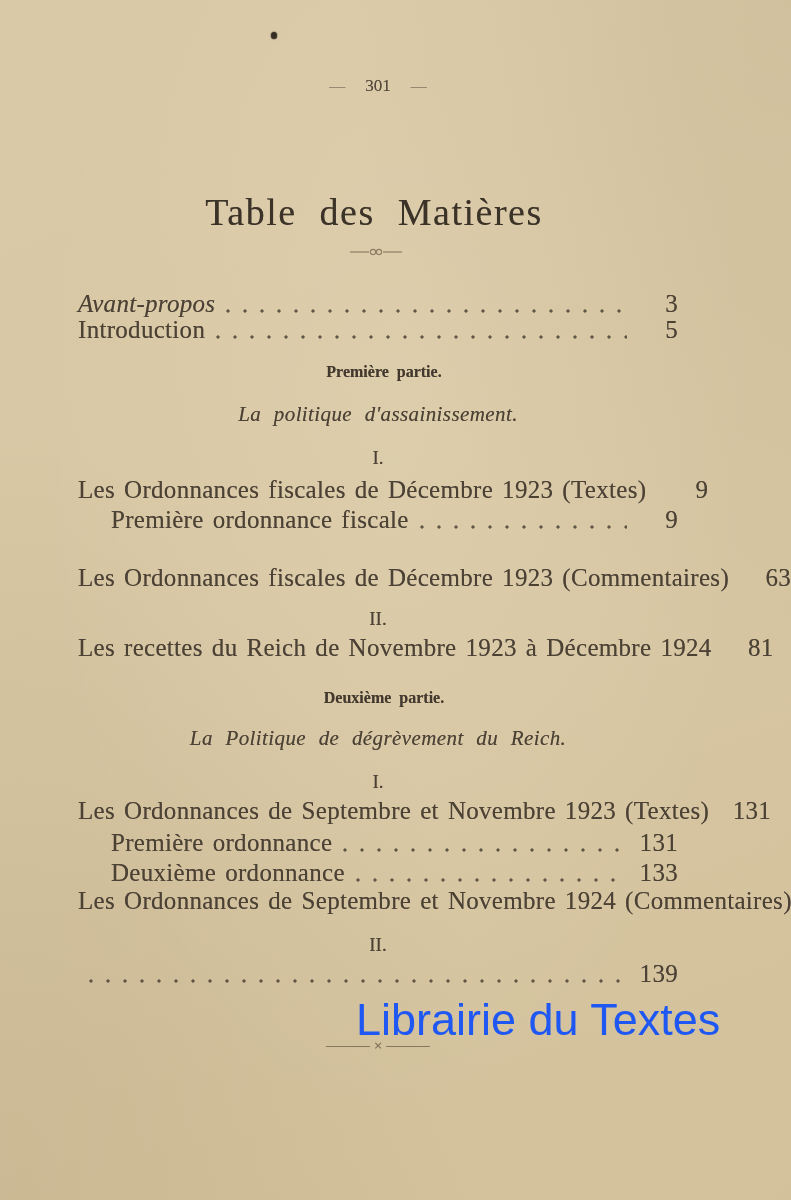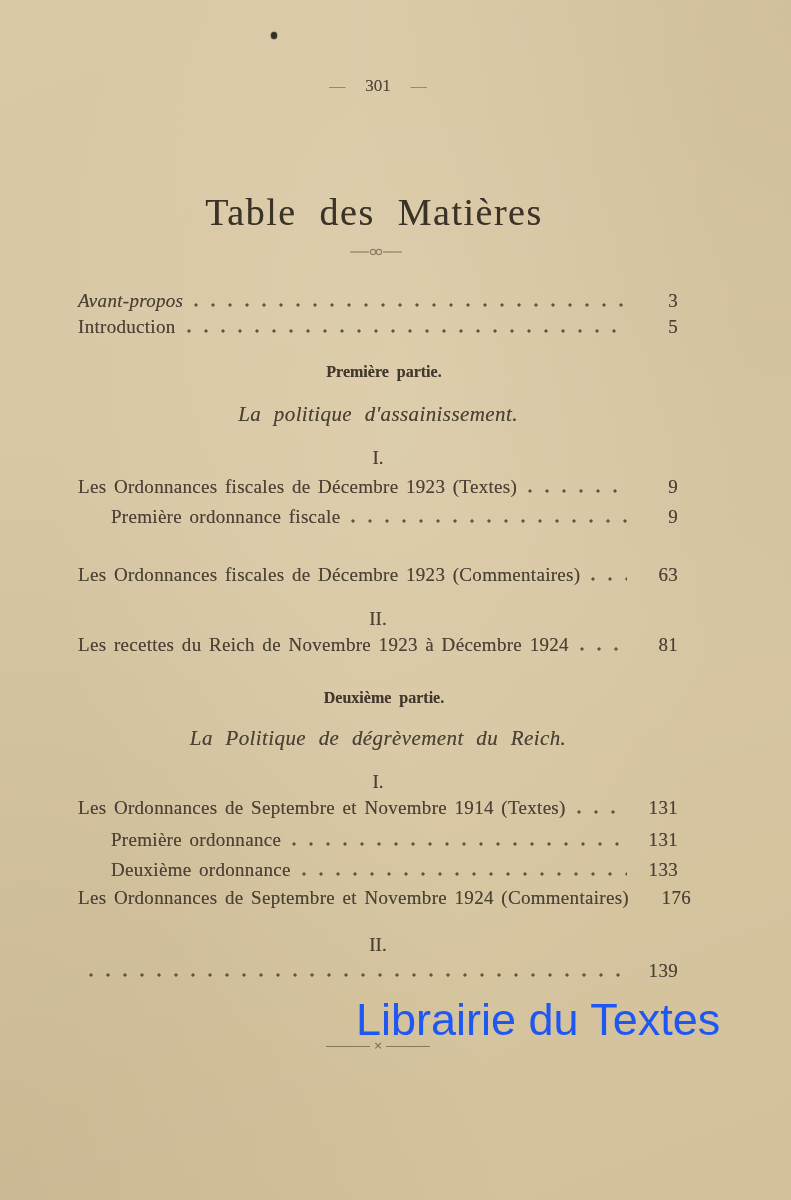--- a/index.html
+++ b/index.html
@@ -17,21 +17,21 @@
   .ink-dot{position:absolute;left:271px;top:32px;width:6px;height:7px;border-radius:50%;
     background:#362e23;box-shadow:0 0 1px 0.5px rgba(54,46,35,0.5);}
   .page-head{position:absolute;top:76px;left:378px;transform:translateX(-50%);
     display:flex;align-items:center;gap:20px;font-size:17px;color:#554a3b;}
   .page-head .dash{opacity:0.55;font-size:16px;}
   .doc-title{position:absolute;top:190px;left:374px;transform:translateX(-50%);
     white-space:nowrap;font-size:38px;color:#3b3228;letter-spacing:1.5px;word-spacing:12px;}
   .orn-title{position:absolute;top:243px;left:376px;transform:translateX(-50%);}
   .toc{position:absolute;left:78px;top:283px;width:600px;height:720px;}
   .r-entry{position:absolute;left:0;right:0;display:flex;align-items:baseline;
-    font-size:19px;letter-spacing:0.3px;word-spacing:2.5px;}
+    font-size:25px;letter-spacing:0.3px;word-spacing:2.5px;}
   .r-entry.indent{padding-left:33px;}
   .r-entry .lbl{white-space:nowrap;}
   .r-entry .lbl.it{font-style:italic;}
   .r-entry .lead{flex:1 1 auto;min-width:0;align-self:flex-end;height:6px;margin:0 9px 4px 11px;
     background-image:radial-gradient(circle at 2px 3px, rgba(75,65,53,0.85) 1.25px, rgba(75,65,53,0) 2px);
     background-size:17px 6px;background-repeat:repeat-x;}
   .r-entry .lead.none{background:none;}
   .r-entry .pg{flex:0 0 42px;text-align:right;white-space:nowrap;}
   .r-part{position:absolute;left:0;right:0;text-align:center;transform:translateX(6px);
     font-weight:700;font-size:16px;color:#42382d;word-spacing:4px;}
@@ -103,21 +103,21 @@
       <div class="r-rom" style="top: 325px;">II.</div>
       <div class="r-entry" style="top: 351px;">
         <span class="lbl">Les recettes du Reich de Novembre 1923 à Décembre 1924</span>
         <span class="lead"></span>
         <span class="pg">81</span>
       </div>
       <div class="r-part" style="top: 406px;">Deuxième partie.</div>
       <div class="r-sub" style="top: 443px; font-style: italic;">La Politique de dégrèvement du Reich.</div>
       <div class="r-rom" style="top: 488px;">I.</div>
       <div class="r-entry" style="top: 514px;">
-        <span class="lbl">Les Ordonnances de Septembre et Novembre 1914 (Textes)</span>
+        <span class="lbl">Les Ordonnances de Septembre et Novembre 1923 (Textes)</span>
         <span class="lead"></span>
         <span class="pg">131</span>
       </div>
       <div class="r-entry indent" style="top: 546px;">
         <span class="lbl">Première ordonnance</span>
         <span class="lead"></span>
         <span class="pg">131</span>
       </div>
       <div class="r-entry indent" style="top: 576px;">
         <span class="lbl">Deuxième ordonnance</span>

